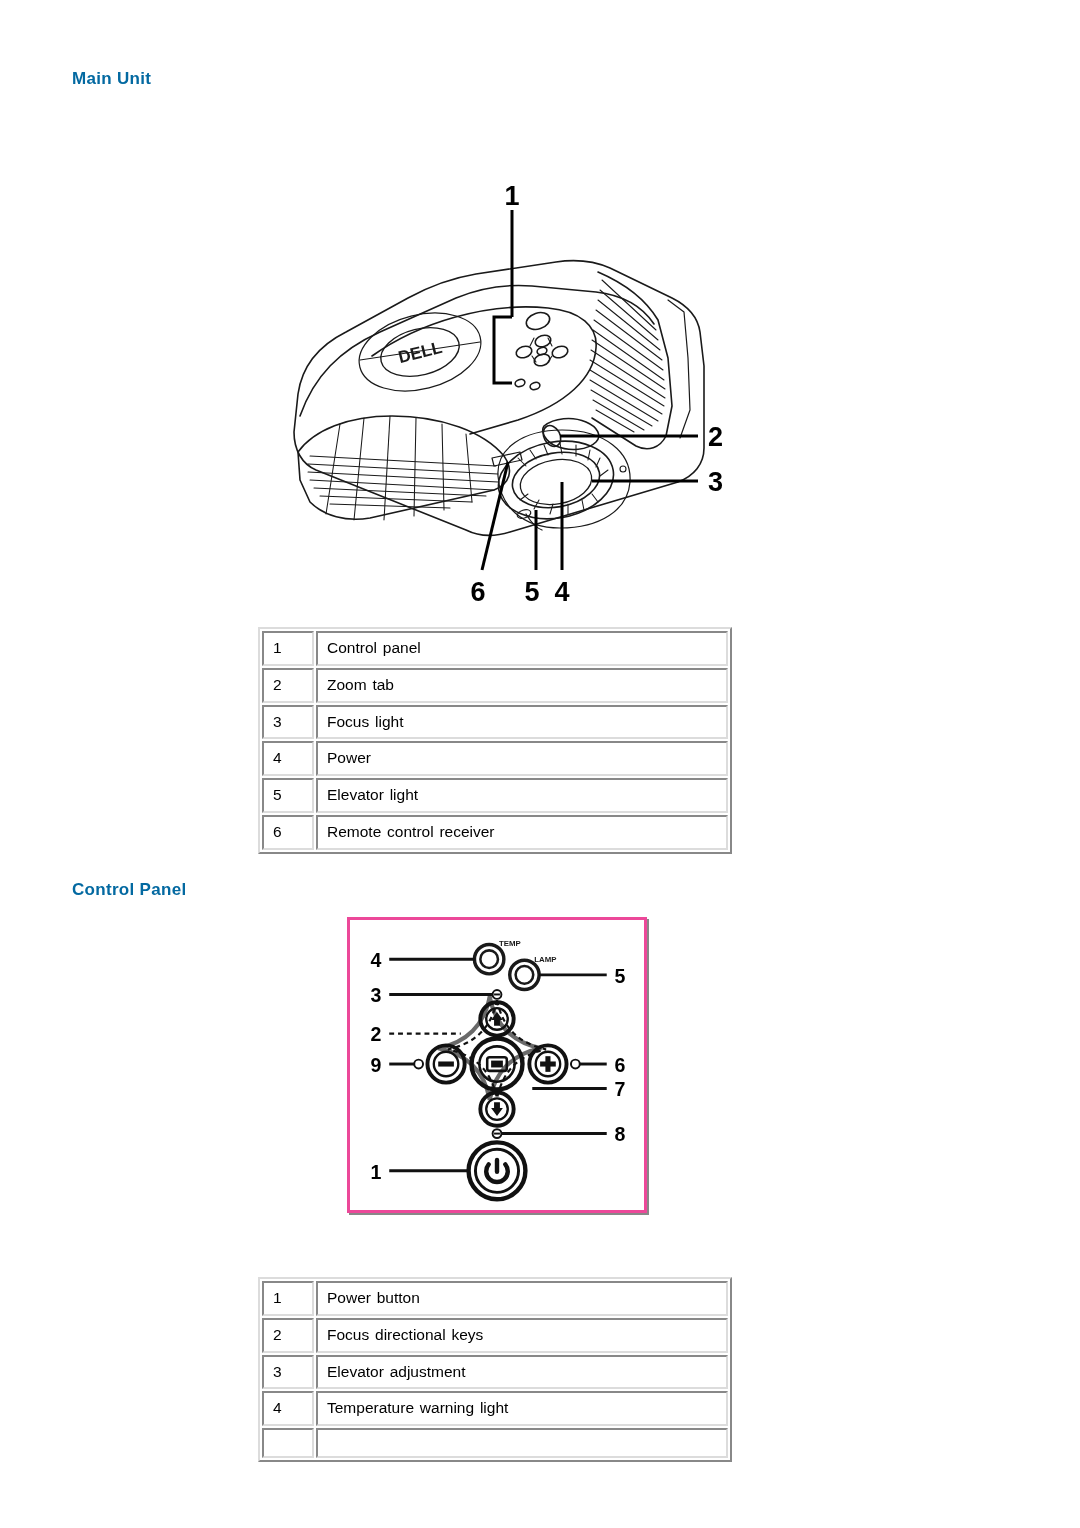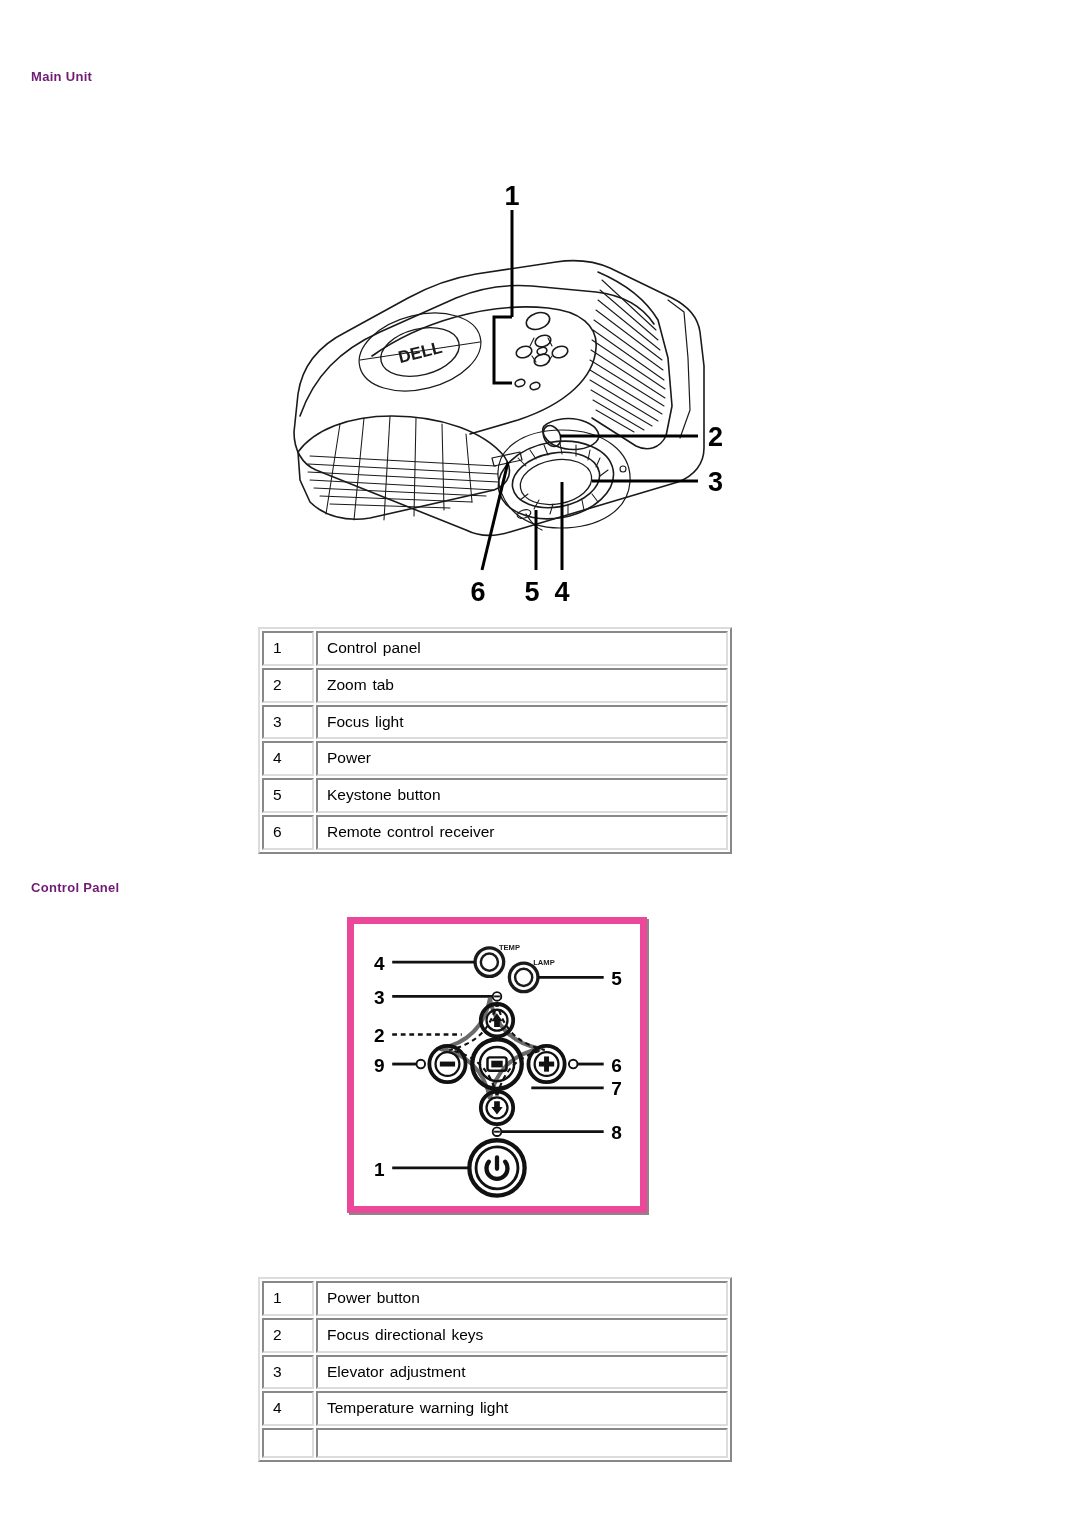--- a/index.html
+++ b/index.html
@@ -13,25 +13,26 @@
     height: 1528px;
     position: relative;
     overflow: hidden;
     font-family: "Liberation Sans", sans-serif;
     color: #000000;
   }
 
   
   .heading {
     position: absolute;
-    font-size: 13px;
+    font-size: 17px;
     font-weight: bold;
     letter-spacing: 0.3px;
-    color: #701a75;
+    color: #0369a1;
     white-space: nowrap;
+    margin-left: 41px;
   }
   #main-unit-heading { left: 31px; top: 69px; }
   #control-panel-heading { left: 31px; top: 880px; }
 
   
   .spec-table {
     position: absolute;
     border-collapse: separate;
     border-spacing: 2px;
     border: 2px outset #dcdcdc;
@@ -59,21 +60,21 @@
   #control-panel-table tr.partial td { height: 20px; padding-bottom: 0; }
 
   
   .figure {
     position: absolute;
   }
   #main-unit-figure { left: 280px; top: 180px; width: 462px; height: 440px; }
 
   #control-panel-figure {
     left: 347px; top: 917px; width: 300px; height: 296px;
-    border: 7px solid #ec4899;
+    border: 3px solid #ec4899;
     box-shadow: 2px 2px 0 #888;
     background: #ffffff;
     box-sizing: border-box;
   }
   .figure svg { display: block; width: 100%; height: 100%; }
 </style>
 </head>
 <body>
 
 <div class="heading" id="main-unit-heading">Main Unit</div>
@@ -221,21 +222,21 @@
     <tr>
       <td class="num">3</td>
       <td class="lbl">Focus light</td>
     </tr>
     <tr>
       <td class="num">4</td>
       <td class="lbl">Power</td>
     </tr>
     <tr>
       <td class="num">5</td>
-      <td class="lbl">Keystone button</td>
+      <td class="lbl">Elevator light</td>
     </tr>
     <tr>
       <td class="num">6</td>
       <td class="lbl">Remote control receiver</td>
     </tr>
   </tbody>
 </table>
 
 <div class="heading" id="control-panel-heading">Control Panel</div>
 

